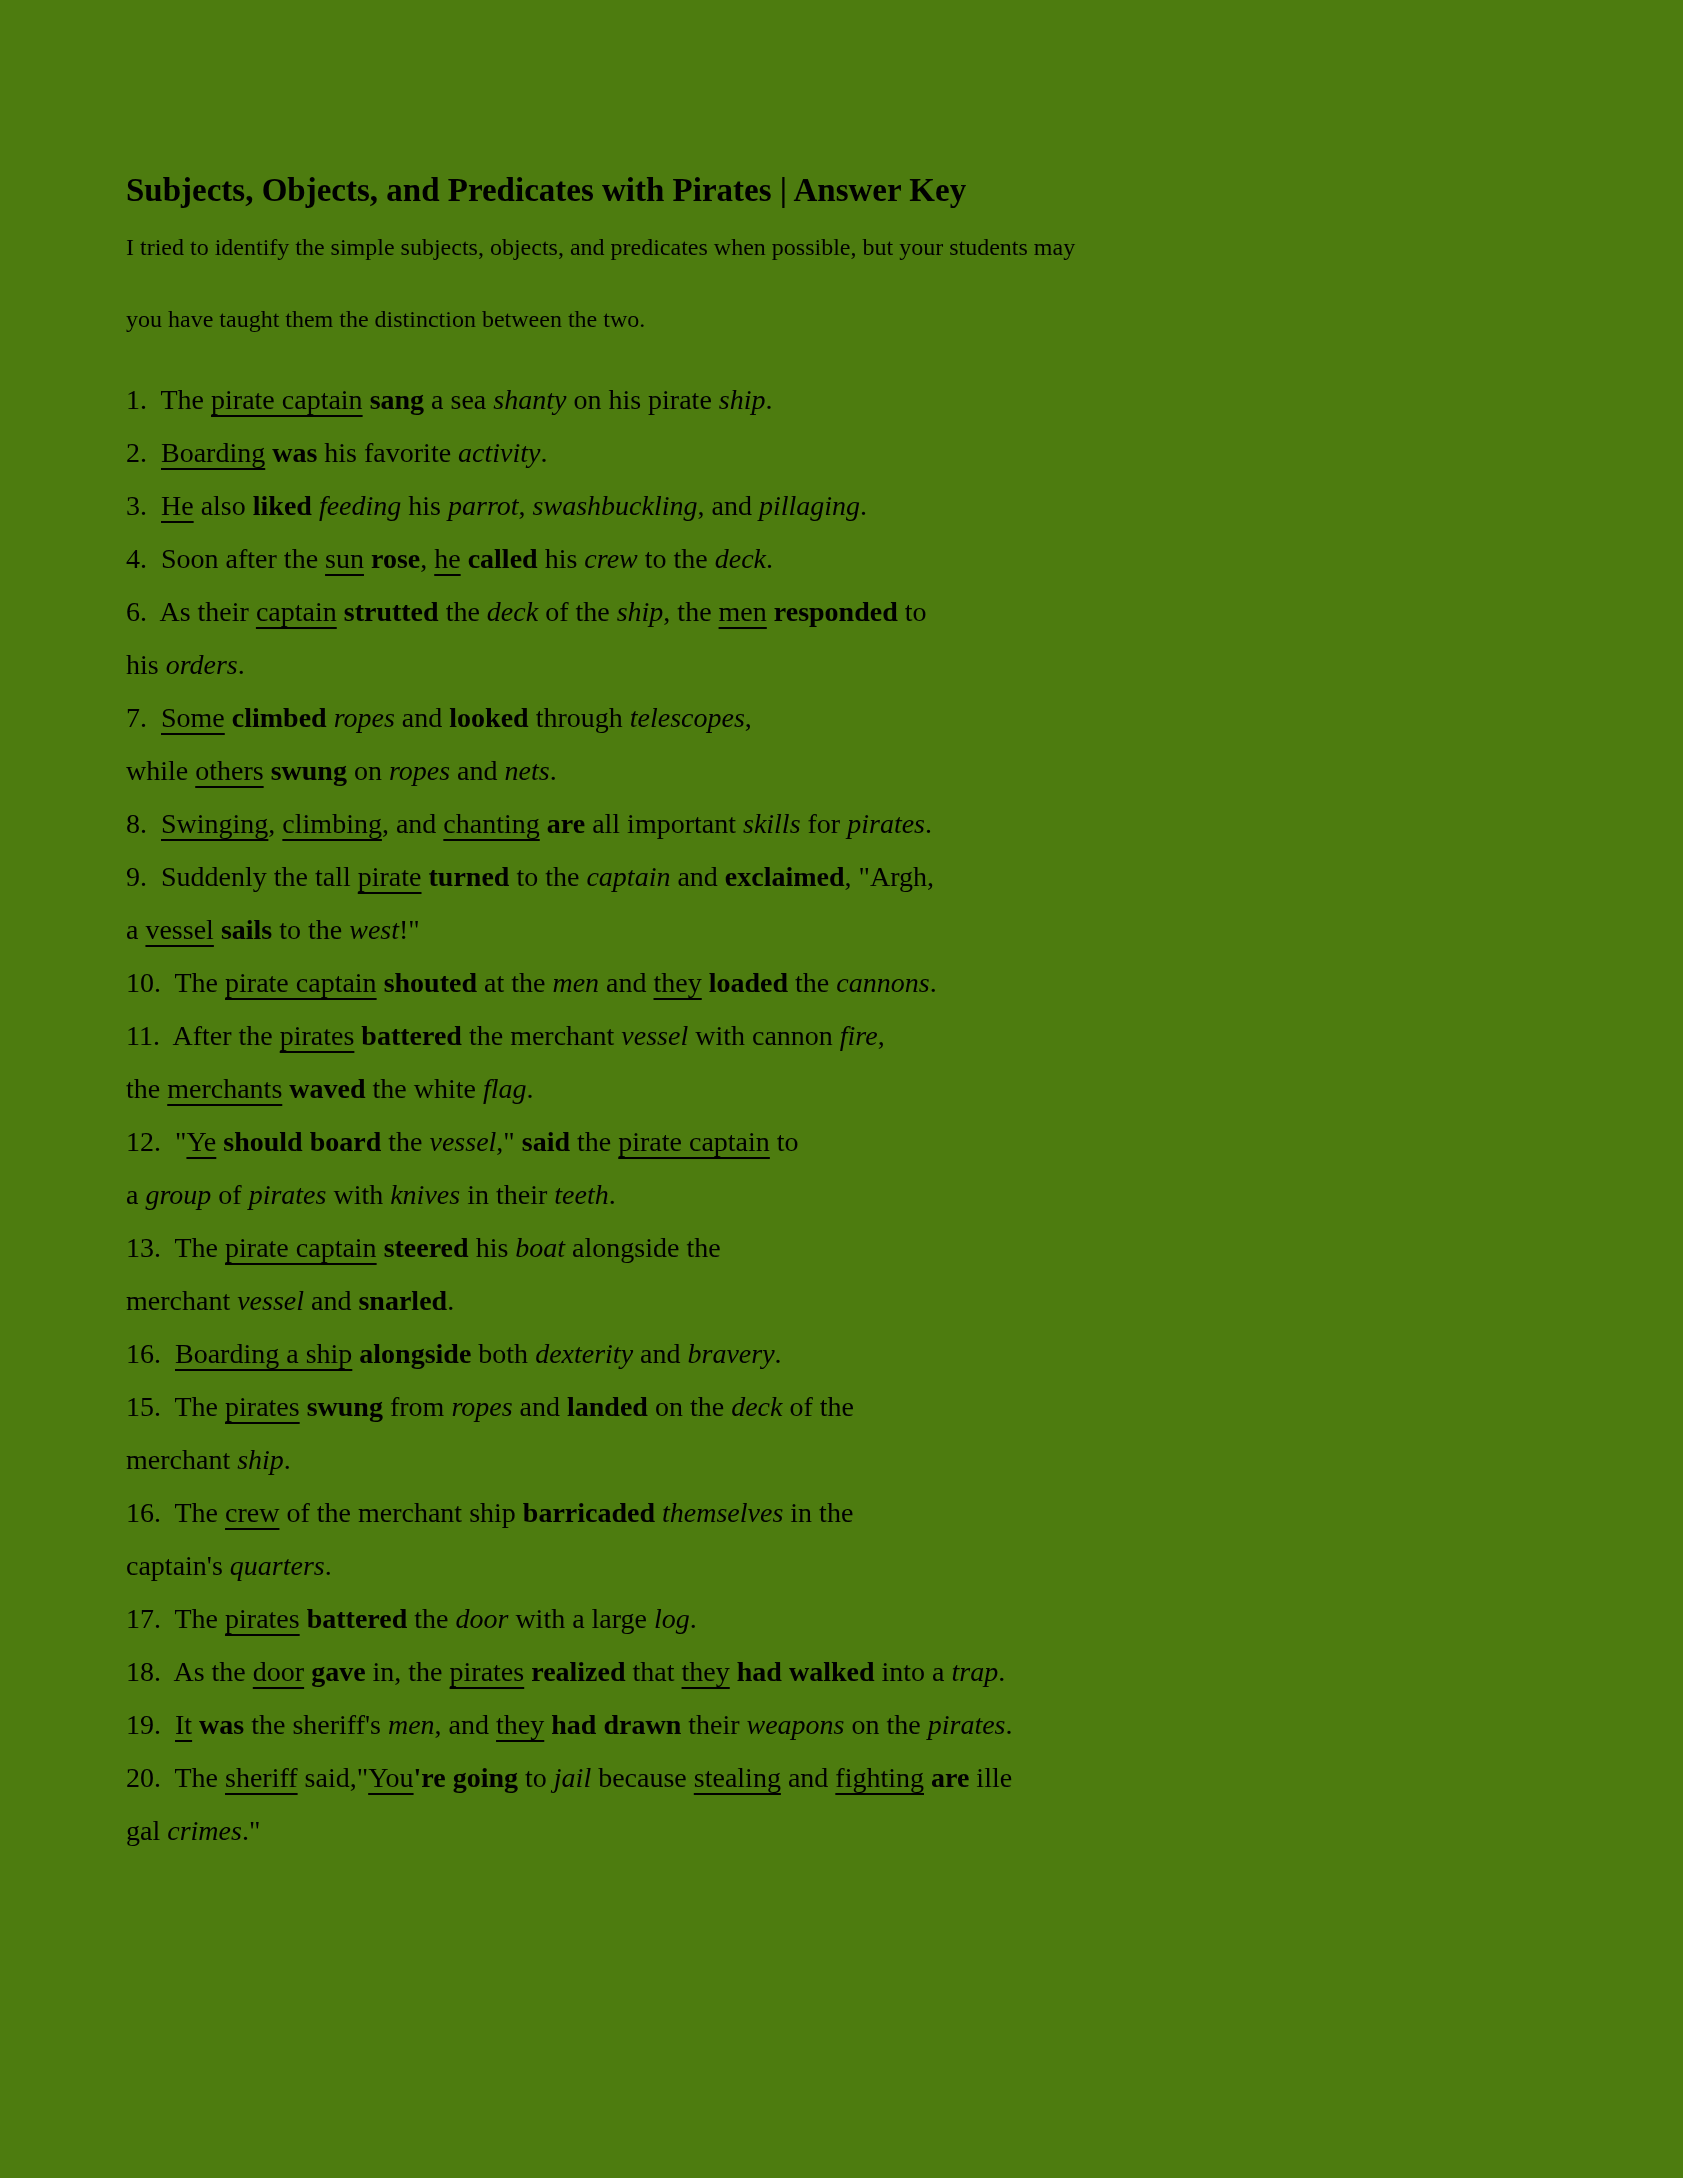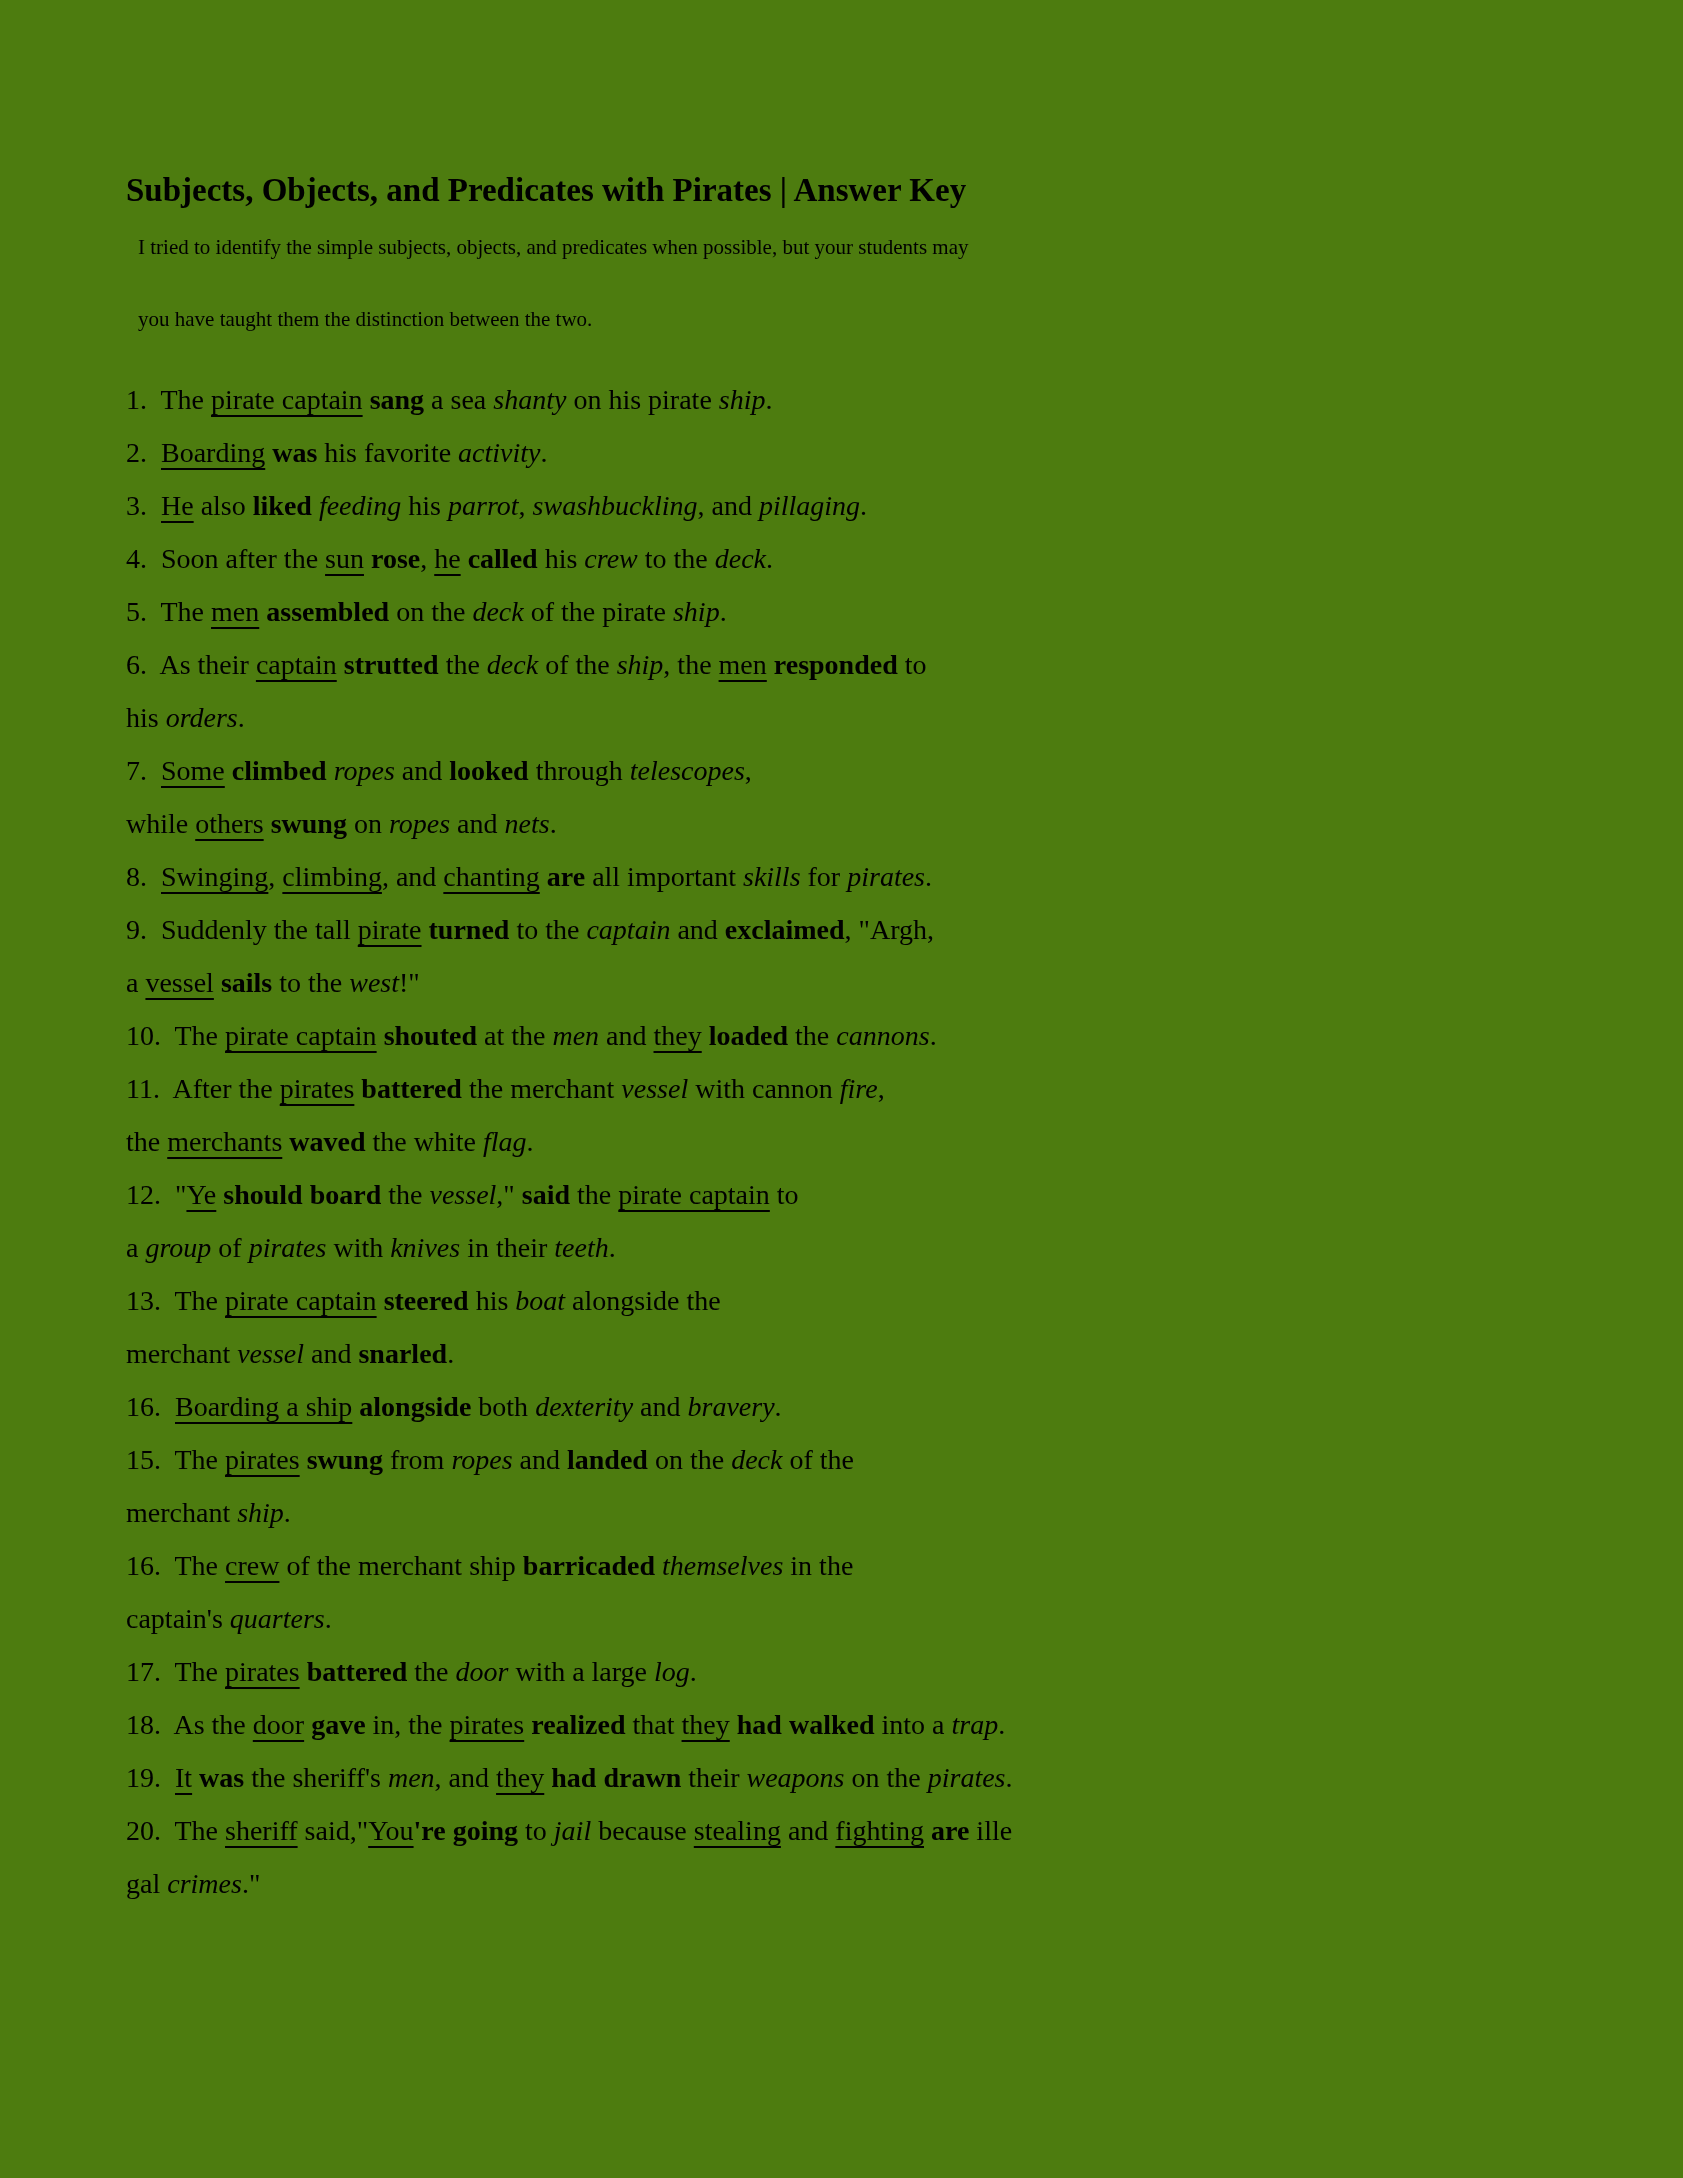--- a/index.html
+++ b/index.html
@@ -18,23 +18,23 @@
     overflow: hidden;
   }
   h1.doc-title {
     font-size: 33px;
     font-weight: bold;
     margin: 0 0 18px 0;
     line-height: 1.25;
     letter-spacing: 0;
   }
   .intro {
-    font-size: 21px;
+    font-size: 24px;
     line-height: 36px;
-    margin: 12px;
+    margin: 0;
   }
   .answer-list {
     margin-top: 36px;
     font-size: 28px;
     line-height: 53px;
   }
   .answer-item {
     margin: 0;
     white-space: pre-wrap;
   }
@@ -56,21 +56,20 @@
   <p class="intro">
     <span>I tried to identify the simple subjects, objects, and predicates when possible, but your students may</span><br>
     <br>
     <span>you have taught them the distinction between the two.</span>
   </p>
   <div class="answer-list">
       <p class="answer-item"><span class="item-number">1.  </span><span class="seg-n">The </span><span class="seg-u">pirate captain</span><span class="seg-n"> </span><span class="seg-b">sang</span><span class="seg-n"> a sea </span><span class="seg-i">shanty</span><span class="seg-n"> on his pirate </span><span class="seg-i">ship</span><span class="seg-n">.</span></p>
       <p class="answer-item"><span class="item-number">2.  </span><span class="seg-u">Boarding</span><span class="seg-n"> </span><span class="seg-b">was</span><span class="seg-n"> his favorite </span><span class="seg-i">activity</span><span class="seg-n">.</span></p>
       <p class="answer-item"><span class="item-number">3.  </span><span class="seg-u">He</span><span class="seg-n"> also </span><span class="seg-b">liked</span><span class="seg-n"> </span><span class="seg-i">feeding</span><span class="seg-n"> his </span><span class="seg-i">parrot</span><span class="seg-n">, </span><span class="seg-i">swashbuckling</span><span class="seg-n">, and </span><span class="seg-i">pillaging</span><span class="seg-n">.</span></p>
       <p class="answer-item"><span class="item-number">4.  </span><span class="seg-n">Soon after the </span><span class="seg-u">sun</span><span class="seg-n"> </span><span class="seg-b">rose</span><span class="seg-n">, </span><span class="seg-u">he</span><span class="seg-n"> </span><span class="seg-b">called</span><span class="seg-n"> his </span><span class="seg-i">crew</span><span class="seg-n"> to the </span><span class="seg-i">deck</span><span class="seg-n">.</span></p>
-      <p class="answer-item"><span class="item-number">5.  </span><span class="seg-n">The </span><span class="seg-u">men</span><span class="seg-n"> </span><span class="seg-b">assembled</span><span class="seg-n"> on the </span><span class="seg-i">deck</span><span class="seg-n"> of the pirate </span><span class="seg-i">ship</span><span class="seg-n">.</span></p>
       <p class="answer-item"><span class="item-number">6.  </span><span class="seg-n">As their </span><span class="seg-u">captain</span><span class="seg-n"> </span><span class="seg-b">strutted</span><span class="seg-n"> the </span><span class="seg-i">deck</span><span class="seg-n"> of the </span><span class="seg-i">ship</span><span class="seg-n">, the </span><span class="seg-u">men</span><span class="seg-n"> </span><span class="seg-b">responded</span><span class="seg-n"> to</span><br><span class="seg-n">his </span><span class="seg-i">orders</span><span class="seg-n">.</span></p>
       <p class="answer-item"><span class="item-number">7.  </span><span class="seg-u">Some</span><span class="seg-n"> </span><span class="seg-b">climbed</span><span class="seg-n"> </span><span class="seg-i">ropes</span><span class="seg-n"> and </span><span class="seg-b">looked</span><span class="seg-n"> through </span><span class="seg-i">telescopes</span><span class="seg-n">,</span><br><span class="seg-n">while </span><span class="seg-u">others</span><span class="seg-n"> </span><span class="seg-b">swung</span><span class="seg-n"> on </span><span class="seg-i">ropes</span><span class="seg-n"> and </span><span class="seg-i">nets</span><span class="seg-n">.</span></p>
       <p class="answer-item"><span class="item-number">8.  </span><span class="seg-u">Swinging</span><span class="seg-n">, </span><span class="seg-u">climbing</span><span class="seg-n">, and </span><span class="seg-u">chanting</span><span class="seg-n"> </span><span class="seg-b">are</span><span class="seg-n"> all important </span><span class="seg-i">skills</span><span class="seg-n"> for </span><span class="seg-i">pirates</span><span class="seg-n">.</span></p>
       <p class="answer-item"><span class="item-number">9.  </span><span class="seg-n">Suddenly the tall </span><span class="seg-u">pirate</span><span class="seg-n"> </span><span class="seg-b">turned</span><span class="seg-n"> to the </span><span class="seg-i">captain</span><span class="seg-n"> and </span><span class="seg-b">exclaimed</span><span class="seg-n">, "Argh,</span><br><span class="seg-n">a </span><span class="seg-u">vessel</span><span class="seg-n"> </span><span class="seg-b">sails</span><span class="seg-n"> to the </span><span class="seg-i">west</span><span class="seg-n">!"</span></p>
       <p class="answer-item"><span class="item-number">10.  </span><span class="seg-n">The </span><span class="seg-u">pirate captain</span><span class="seg-n"> </span><span class="seg-b">shouted</span><span class="seg-n"> at the </span><span class="seg-i">men</span><span class="seg-n"> and </span><span class="seg-u">they</span><span class="seg-n"> </span><span class="seg-b">loaded</span><span class="seg-n"> the </span><span class="seg-i">cannons</span><span class="seg-n">.</span></p>
       <p class="answer-item"><span class="item-number">11.  </span><span class="seg-n">After the </span><span class="seg-u">pirates</span><span class="seg-n"> </span><span class="seg-b">battered</span><span class="seg-n"> the merchant </span><span class="seg-i">vessel</span><span class="seg-n"> with cannon </span><span class="seg-i">fire</span><span class="seg-n">,</span><br><span class="seg-n">the </span><span class="seg-u">merchants</span><span class="seg-n"> </span><span class="seg-b">waved</span><span class="seg-n"> the white </span><span class="seg-i">flag</span><span class="seg-n">.</span></p>
       <p class="answer-item"><span class="item-number">12.  </span><span class="seg-n">"</span><span class="seg-u">Ye</span><span class="seg-n"> </span><span class="seg-b">should board</span><span class="seg-n"> the </span><span class="seg-i">vessel</span><span class="seg-n">," </span><span class="seg-b">said</span><span class="seg-n"> the </span><span class="seg-u">pirate captain</span><span class="seg-n"> to</span><br><span class="seg-n">a </span><span class="seg-i">group</span><span class="seg-n"> of </span><span class="seg-i">pirates</span><span class="seg-n"> with </span><span class="seg-i">knives</span><span class="seg-n"> in their </span><span class="seg-i">teeth</span><span class="seg-n">.</span></p>
       <p class="answer-item"><span class="item-number">13.  </span><span class="seg-n">The </span><span class="seg-u">pirate captain</span><span class="seg-n"> </span><span class="seg-b">steered</span><span class="seg-n"> his </span><span class="seg-i">boat</span><span class="seg-n"> alongside the</span><br><span class="seg-n">merchant </span><span class="seg-i">vessel</span><span class="seg-n"> and </span><span class="seg-b">snarled</span><span class="seg-n">.</span></p>
       <p class="answer-item"><span class="item-number">16.  </span><span class="seg-u">Boarding a ship</span><span class="seg-n"> </span><span class="seg-b">alongside</span><span class="seg-n"> both </span><span class="seg-i">dexterity</span><span class="seg-n"> and </span><span class="seg-i">bravery</span><span class="seg-n">.</span></p>
       <p class="answer-item"><span class="item-number">15.  </span><span class="seg-n">The </span><span class="seg-u">pirates</span><span class="seg-n"> </span><span class="seg-b">swung</span><span class="seg-n"> from </span><span class="seg-i">ropes</span><span class="seg-n"> and </span><span class="seg-b">landed</span><span class="seg-n"> on the </span><span class="seg-i">deck</span><span class="seg-n"> of the</span><br><span class="seg-n">merchant </span><span class="seg-i">ship</span><span class="seg-n">.</span></p>

